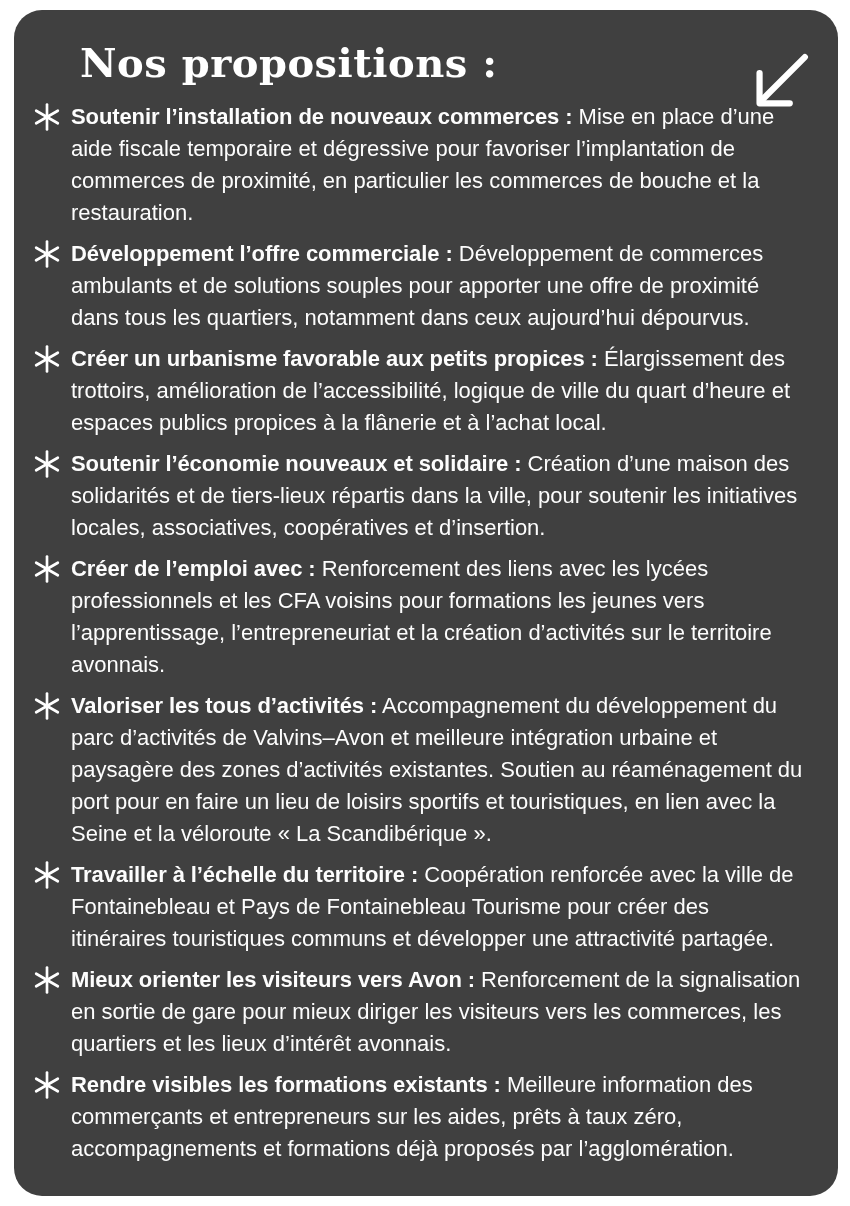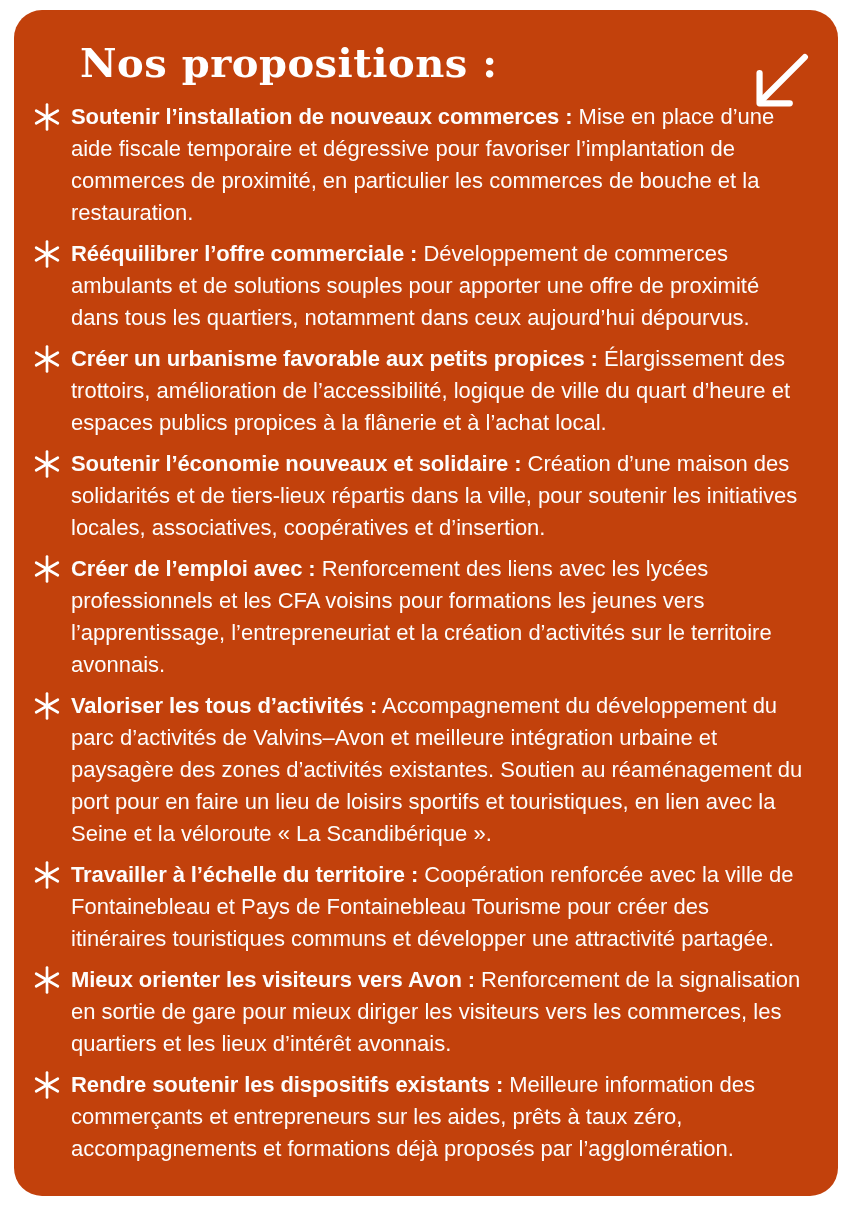--- a/index.html
+++ b/index.html
@@ -16,21 +16,21 @@
     height: 1206px;
     overflow: hidden;
   }
   .card {
     position: absolute;
     left: 14px;
     top: 10px;
     width: 824px;
     height: 1186px;
     box-sizing: border-box;
-    background: #c2410c;
+    background: #404040;
     border-radius: 28px;
     color: #ffffff;
     padding: 26px 34px 18px 18px;
     overflow: hidden;
   }
   .card-header {
     position: relative;
   }
   .card-title {
     margin: 2px 0 13px 48px;
@@ -120,21 +120,21 @@
       </li>
 
       <li>
         <span class="bullet-icon">
           <svg viewBox="0 0 36 36" fill="none" xmlns="http://www.w3.org/2000/svg">
             <path d="M18 3 L18 33" stroke="#ffffff" stroke-width="3.2" stroke-linecap="round"></path>
             <path d="M5 10.5 L31 25.5" stroke="#ffffff" stroke-width="3.2" stroke-linecap="round"></path>
             <path d="M5 25.5 L31 10.5" stroke="#ffffff" stroke-width="3.2" stroke-linecap="round"></path>
           </svg>
         </span>
-        <p class="prop-text"><strong>Rééquilibrer l’offre commerciale :</strong> <span>Développement de commerces ambulants et de solutions souples pour apporter une offre de proximité dans tous les quartiers, notamment dans ceux aujourd’hui dépourvus.</span></p>
+        <p class="prop-text"><strong>Développement l’offre commerciale :</strong> <span>Développement de commerces ambulants et de solutions souples pour apporter une offre de proximité dans tous les quartiers, notamment dans ceux aujourd’hui dépourvus.</span></p>
       </li>
 
       <li>
         <span class="bullet-icon">
           <svg viewBox="0 0 36 36" fill="none" xmlns="http://www.w3.org/2000/svg">
             <path d="M18 3 L18 33" stroke="#ffffff" stroke-width="3.2" stroke-linecap="round"></path>
             <path d="M5 10.5 L31 25.5" stroke="#ffffff" stroke-width="3.2" stroke-linecap="round"></path>
             <path d="M5 25.5 L31 10.5" stroke="#ffffff" stroke-width="3.2" stroke-linecap="round"></path>
           </svg>
         </span>
@@ -197,18 +197,18 @@
       </li>
 
       <li>
         <span class="bullet-icon">
           <svg viewBox="0 0 36 36" fill="none" xmlns="http://www.w3.org/2000/svg">
             <path d="M18 3 L18 33" stroke="#ffffff" stroke-width="3.2" stroke-linecap="round"></path>
             <path d="M5 10.5 L31 25.5" stroke="#ffffff" stroke-width="3.2" stroke-linecap="round"></path>
             <path d="M5 25.5 L31 10.5" stroke="#ffffff" stroke-width="3.2" stroke-linecap="round"></path>
           </svg>
         </span>
-        <p class="prop-text"><strong>Rendre soutenir les dispositifs existants :</strong> <span>Meilleure information des commerçants et entrepreneurs sur les aides, prêts à taux zéro, accompagnements et formations déjà proposés par l’agglomération.</span></p>
+        <p class="prop-text"><strong>Rendre visibles les formations existants :</strong> <span>Meilleure information des commerçants et entrepreneurs sur les aides, prêts à taux zéro, accompagnements et formations déjà proposés par l’agglomération.</span></p>
       </li>
 
     </ul>
   </section>
 </div>
 
 </body></html>

